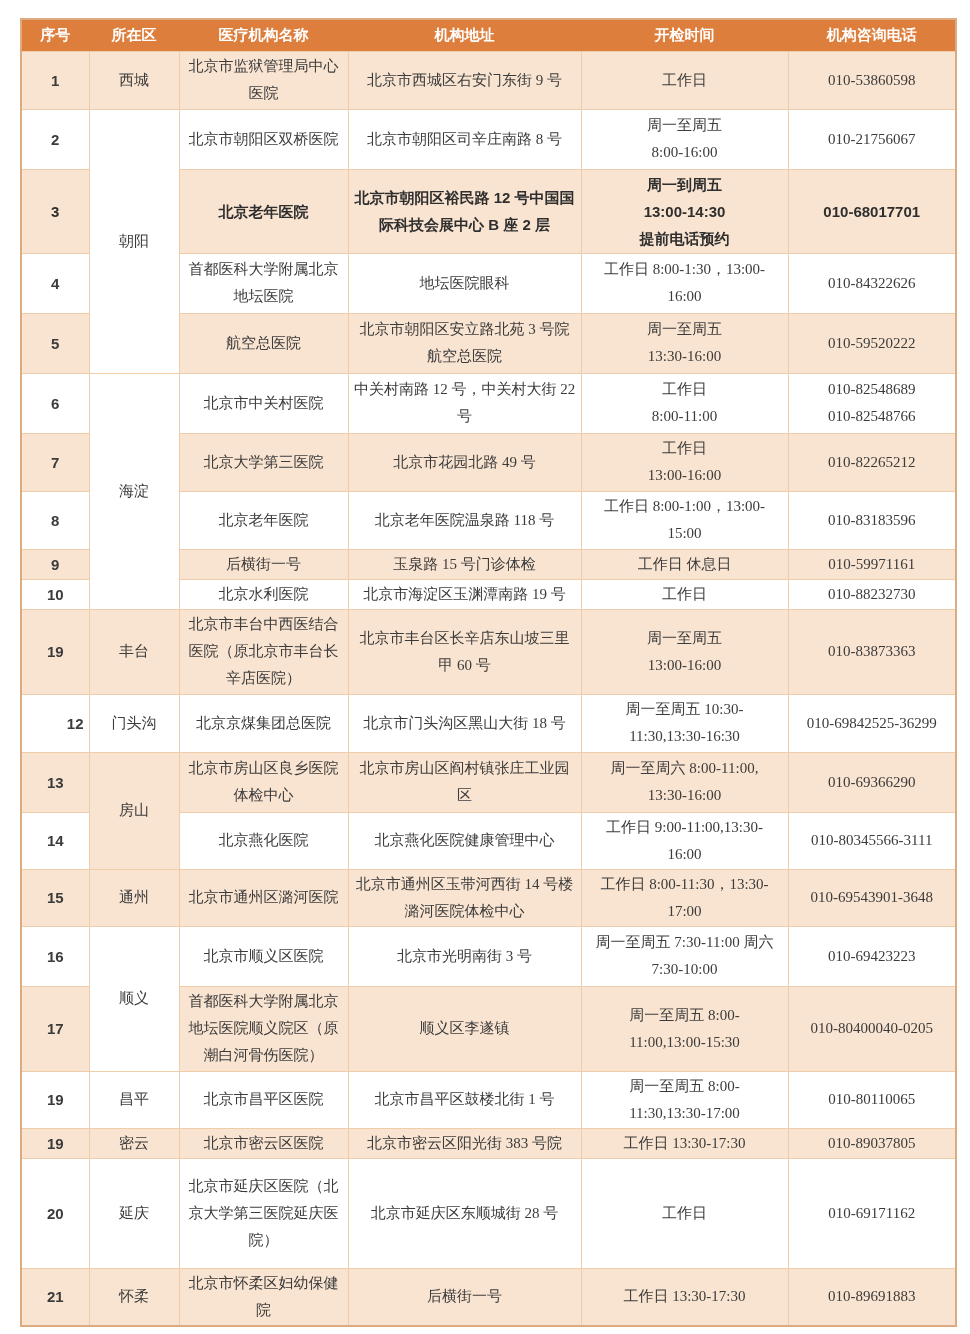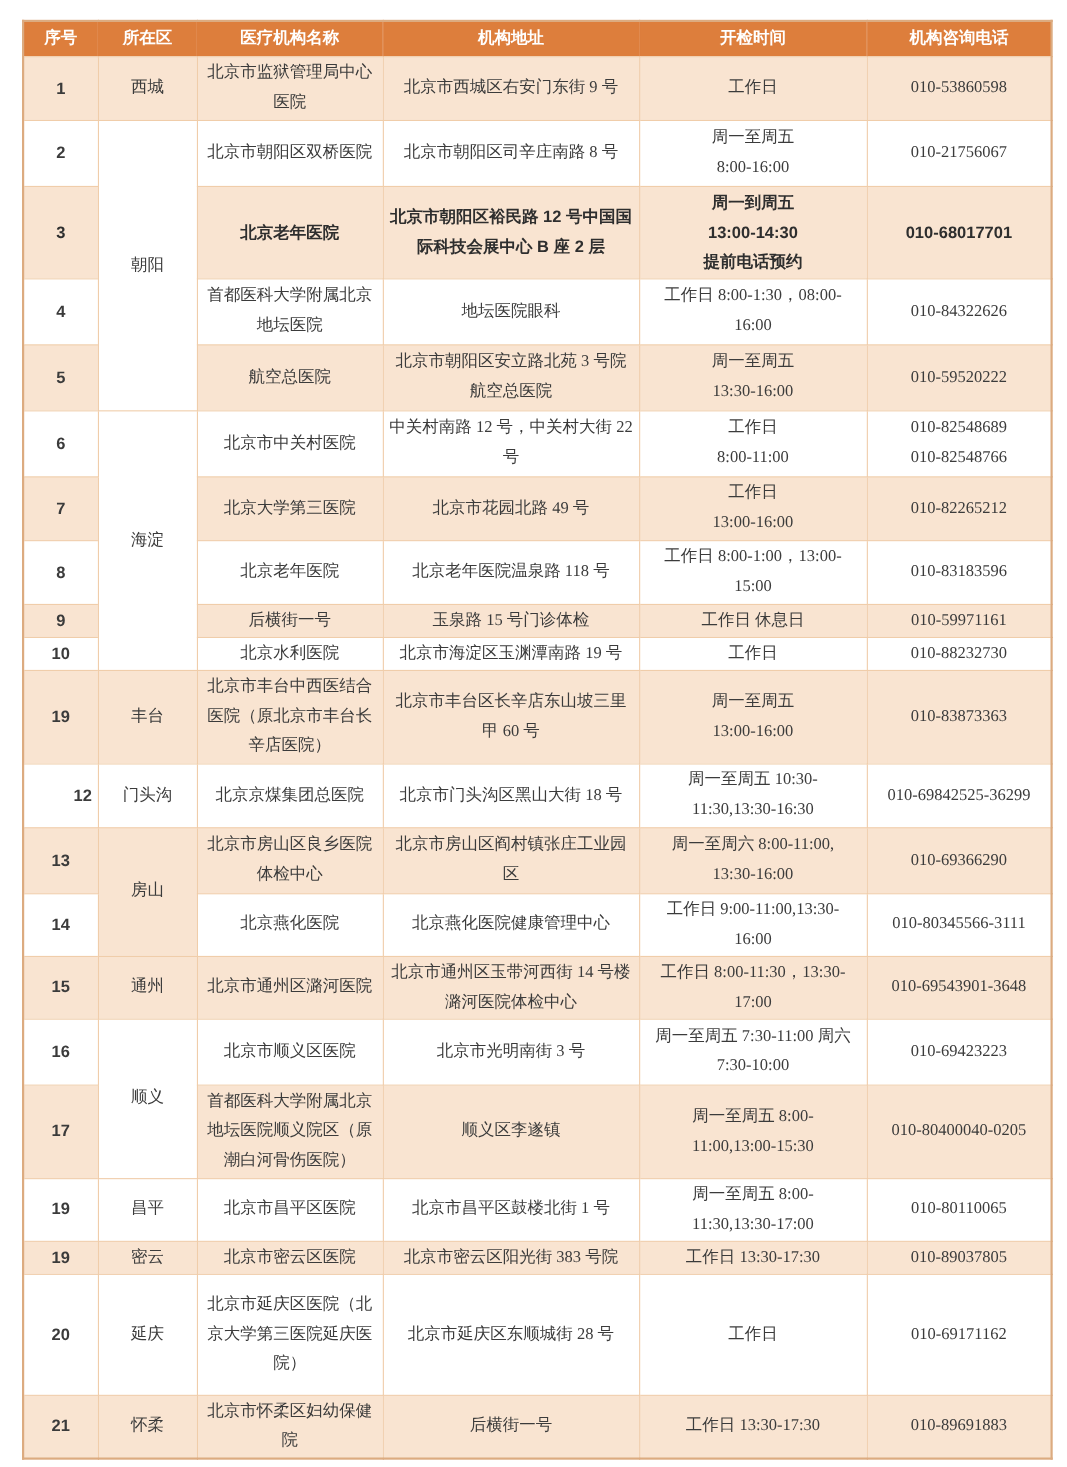--- a/index.html
+++ b/index.html
@@ -105,21 +105,21 @@
           <td class="peach">北京市朝阳区裕民路 12 号中国国际科技会展中心 B 座 2 层</td>
           <td class="peach">周一到周五
 13:00-14:30
 提前电话预约</td>
           <td class="peach">010-68017701</td>
         </tr>
         <tr>
           <td class="num white" style="height: 60px;">4</td>
           <td class="white">首都医科大学附属北京地坛医院</td>
           <td class="white">地坛医院眼科</td>
-          <td class="white">工作日 8:00-1:30，08:00-
+          <td class="white">工作日 8:00-1:30，13:00-
 16:00</td>
           <td class="white">010-84322626</td>
         </tr>
         <tr>
           <td class="num peach" style="height: 60px;">5</td>
           <td class="peach">航空总医院</td>
           <td class="peach">北京市朝阳区安立路北苑 3 号院航空总医院</td>
           <td class="peach">周一至周五
 13:30-16:00</td>
           <td class="peach">010-59520222</td>

